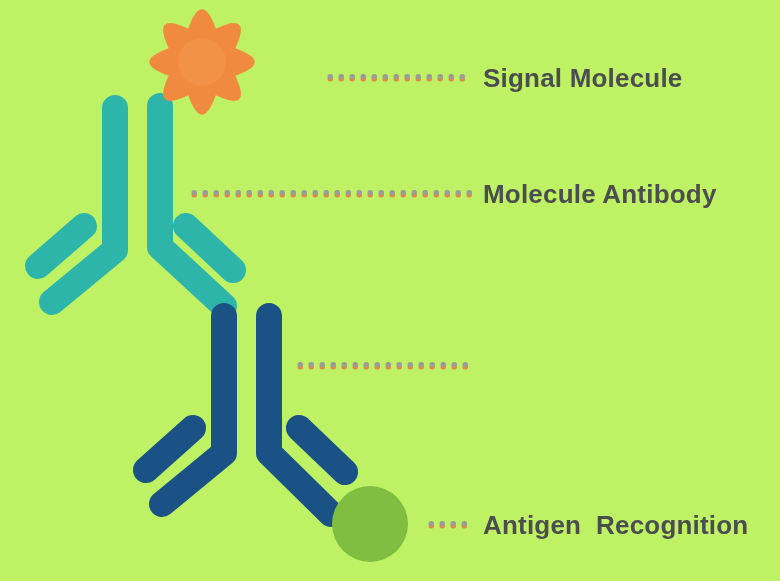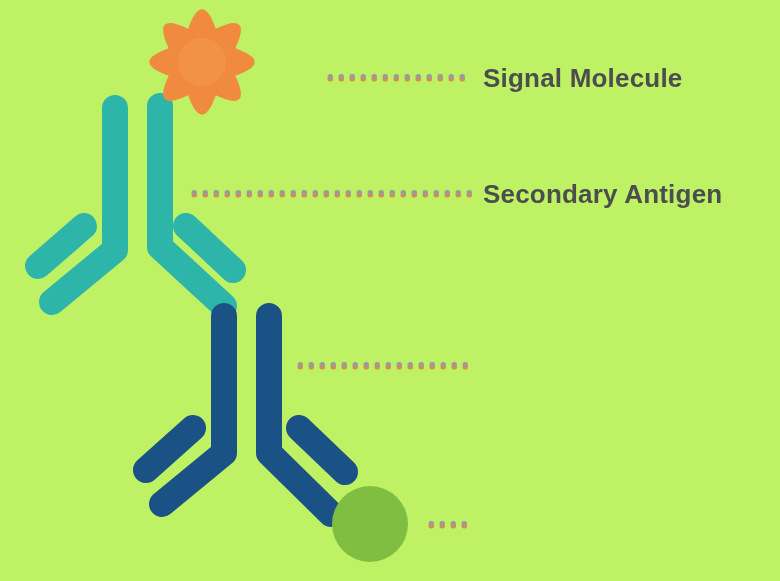--- a/index.html
+++ b/index.html
@@ -99,17 +99,18 @@
     </g>
 
     <g class="leader">
       <line x1="431" y1="526" x2="471" y2="526" stroke="#DE8A4A"></line>
       <line x1="431" y1="523.5" x2="471" y2="523.5" stroke="#9B9B9B"></line>
     </g>
   </svg>
 
   <div class="label label-signal">Signal Molecule</div>
 
-  <div class="label label-secondary">Secondary Antigen</div>
+  <div class="label label-secondary">Molecule Antibody</div>
 
 
+  <div class="label label-antigen">Antigen  Recognition</div>
 
 </div>
 
 </body></html>

